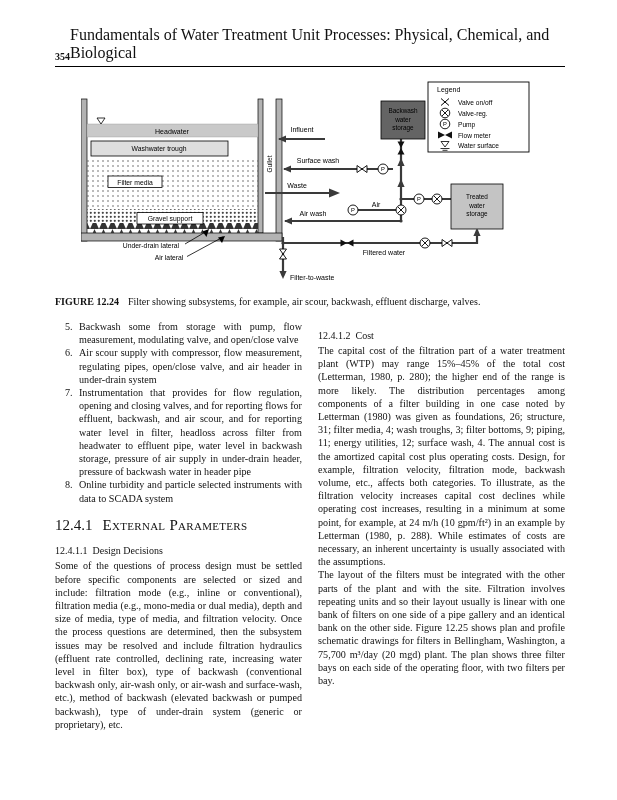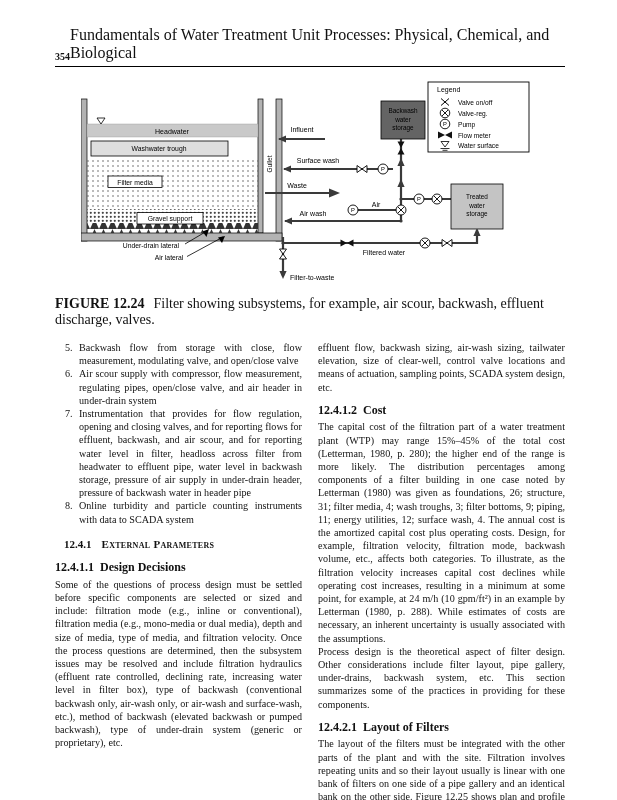--- a/index.html
+++ b/index.html
@@ -11,35 +11,35 @@
   .page{padding:26px 52px 0 55px;}
   
   .pagehead{display:flex;justify-content:space-between;align-items:flex-end;
     font-size:10px;border-bottom:1px solid #000;padding-bottom:4px;}
   .pagenum{font-weight:bold;}
   .runtitle{font-size:16px;}
   
   .figurewrap{margin-top:12px;}
   .figurewrap svg{display:block;margin-left:26px;}
   svg text{font-family:"Liberation Sans", sans-serif;fill:#000;}
-  .caption{font-size:14px;margin-top:10px;}
+  .caption{font-size:10px;margin-top:10px;}
   .caption .cap-label{font-weight:bold;margin-right:9px;}
   
   .cols{display:flex;gap:16px;margin-top:13px;font-size:10.15px;line-height:1.3;text-align:justify;}
   .col{width:247px;}
   .nlist{padding-left:10px;}
   .li{display:flex;}
   .li .num{width:14px;flex:none;}
   .li .litext{flex:1;}
   p{margin:0;}
   .ind{text-indent:11px;}
-  .h-sec{font-size:11px;font-weight:bold;margin:11px 9px 6px;}
+  .h-sec{font-size:15px;font-weight:normal;margin:11px 0 6px;}
   .h-sec .secnum{margin-right:10px;}
   .h-sec .sc{font-variant:small-caps;letter-spacing:0.3px;}
-  .h-sub{font-size:12px;font-weight:bold;margin:9px 0 2px;white-space:pre-wrap;}
+  .h-sub{font-size:10px;font-weight:normal;margin:9px 0 2px;white-space:pre-wrap;}
 </style>
 </head>
 <body>
 
 <div class="page">
 
   <div class="pagehead">
     <span class="pagenum">354</span>
     <span class="runtitle">Fundamentals of Water Treatment Unit Processes: Physical, Chemical, and Biological</span>
   </div>
@@ -234,50 +234,47 @@
     <span class="cap-label">FIGURE 12.24</span><span>Filter showing subsystems, for example, air scour, backwash, effluent discharge, valves.</span>
   </div>
   </div>
 
   <div class="cols">
 
     <div class="col">
       <div class="nlist">
         <div class="li">
           <span class="num">5.</span>
-          <span class="litext">Backwash flow from storage with close, flow measurement, modulating valve, and open/close valve</span>
+          <span class="litext">Backwash some from storage with pump, flow measurement, modulating valve, and open/close valve</span>
         </div>
         <div class="li">
           <span class="num">6.</span>
           <span class="litext">Air scour supply with compressor, flow measurement, regulating pipes, open/close valve, and air header in under-drain system</span>
         </div>
         <div class="li">
           <span class="num">7.</span>
           <span class="litext">Instrumentation that provides for flow regulation, opening and closing valves, and for reporting flows for effluent, backwash, and air scour, and for reporting water level in filter, headloss across filter from headwater to effluent pipe, water level in backwash storage, pressure of air supply in under-drain header, pressure of backwash water in header pipe</span>
         </div>
         <div class="li">
           <span class="num">8.</span>
-          <span class="litext">Online turbidity and particle counting instruments with data to SCADA system</span>
+          <span class="litext">Online turbidity and particle selected instruments with data to SCADA system</span>
         </div>
       </div>
 
       <h3 class="h-sec">
         <span class="secnum">12.4.1</span><span class="sc">External Parameters</span>
       </h3>
 
       <h4 class="h-sub">12.4.1.1  Design Decisions</h4>
       <p>Some of the questions of process design must be settled before specific components are selected or sized and include: filtration mode (e.g., inline or conventional), filtration media (e.g., mono-media or dual media), depth and size of media, type of media, and filtration velocity. Once the process questions are determined, then the subsystem issues may be resolved and include filtration hydraulics (effluent rate controlled, declining rate, increasing water level in filter box), type of backwash (conventional backwash only, air-wash only, or air-wash and surface-wash, etc.), method of backwash (elevated backwash or pumped backwash), type of under-drain system (generic or proprietary), etc.</p>
     </div>
 
     <div class="col">
-      <p>effluent flow, backwash sizing, air-wash sizing, tailwater elevation, size of clear-well, control valve locations and means of actuation, sampling points, SCADA system design, etc.</p>
 
       <h4 class="h-sub">12.4.1.2  Cost</h4>
       <p>The capital cost of the filtration part of a water treatment plant (WTP) may range 15%–45% of the total cost (Letterman, 1980, p. 280); the higher end of the range is more likely. The distribution percentages among components of a filter building in one case noted by Letterman (1980) was given as foundations, 26; structure, 31; filter media, 4; wash troughs, 3; filter bottoms, 9; piping, 11; energy utilities, 12; surface wash, 4. The annual cost is the amortized capital cost plus operating costs. Design, for example, filtration velocity, filtration mode, backwash volume, etc., affects both categories. To illustrate, as the filtration velocity increases capital cost declines while operating cost increases, resulting in a minimum at some point, for example, at 24 m/h (10 gpm/ft²) in an example by Letterman (1980, p. 288). While estimates of costs are necessary, an inherent uncertainty is usually associated with the assumptions.</p>
 
-      <p>Process design is the theoretical aspect of filter design. Other considerations include filter layout, pipe gallery, under-drains, backwash system, etc. This section summarizes some of the practices in providing for these components.</p>
-
-      <h4 class="h-sub">12.4.2.1  Layout of Filters</h4>
+
       <p>The layout of the filters must be integrated with the other parts of the plant and with the site. Filtration involves repeating units and so their layout usually is linear with one bank of filters on one side of a pipe gallery and an identical bank on the other side. Figure 12.25 shows plan and profile schematic drawings for filters in Bellingham, Washington, a 75,700 m³/day (20 mgd) plant. The plan shows three filter bays on each side of the operating floor, with two filters per bay.</p>
     </div>
 
   </div>
 </div>
 
 </body></html>

